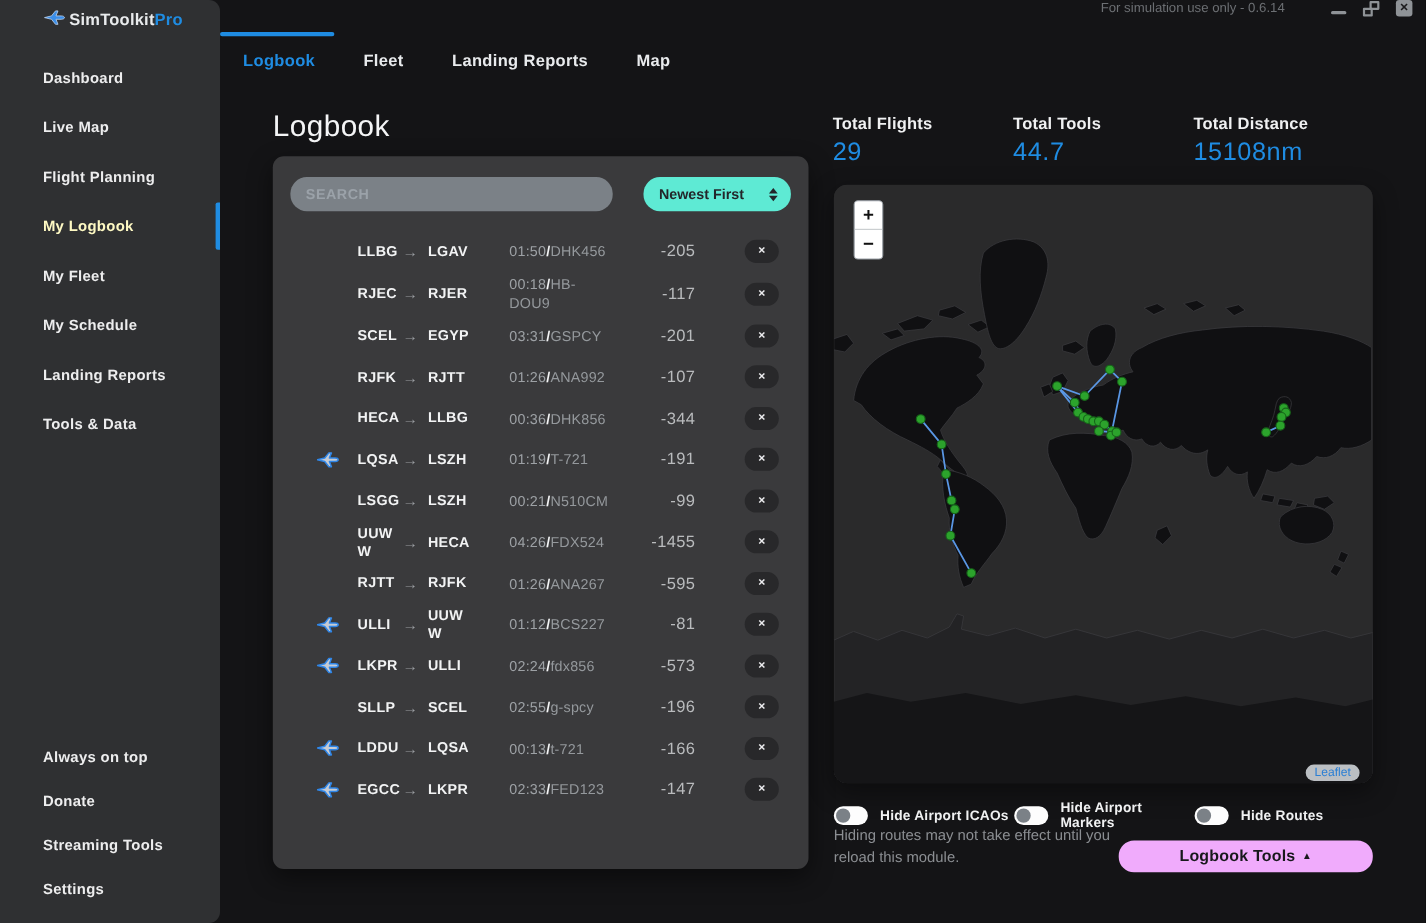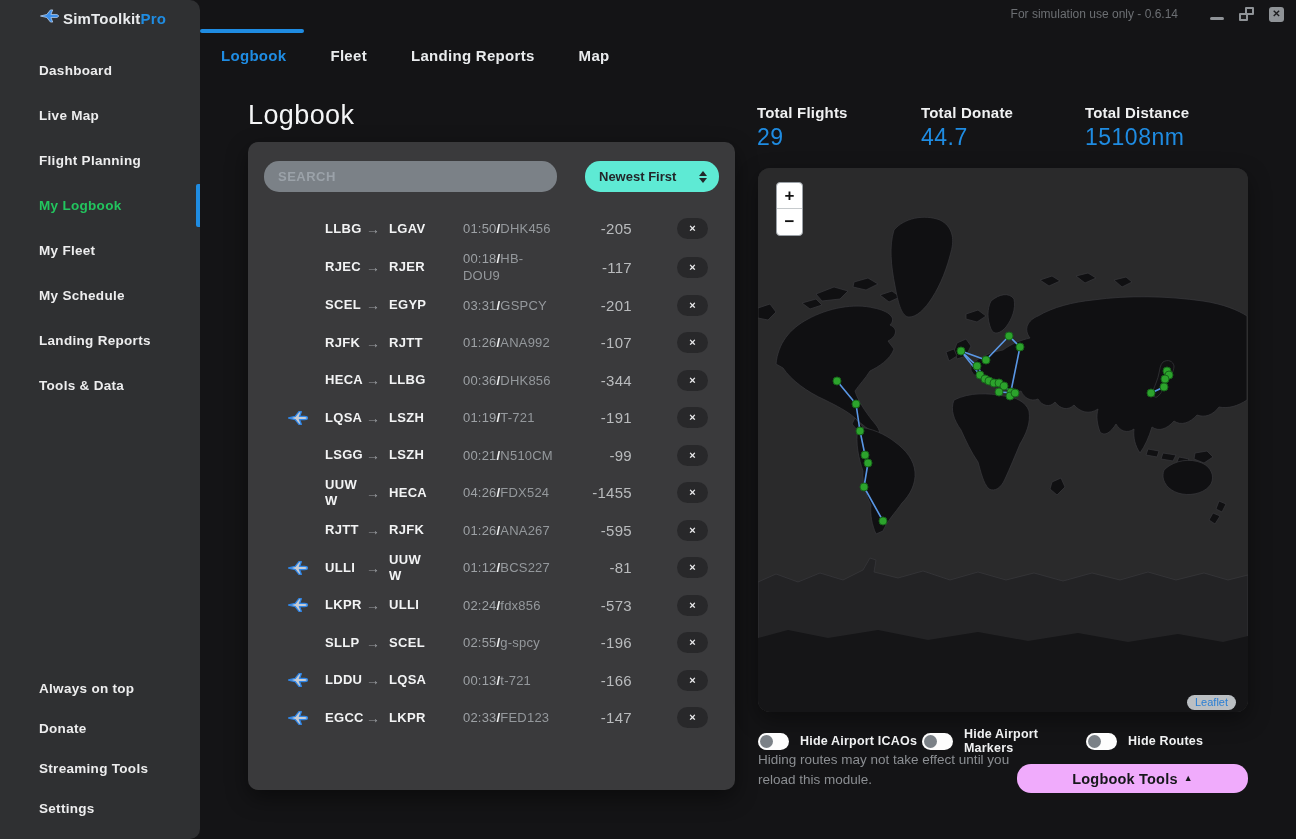--- a/index.html
+++ b/index.html
@@ -10,25 +10,25 @@
   .sidebar{position:absolute;left:0;top:0;width:200px;height:839px;background:#2f3032;
     border-radius:0 10px 10px 0;z-index:5;}
   .logo{position:absolute;left:40px;top:8px;display:flex;align-items:center;gap:3px;}
   .logo-text{font-size:15px;font-weight:700;color:#e9ebed;letter-spacing:.2px;}
   .logo-accent{color:#1f8ce2;}
   .menu{position:absolute;left:0;top:48px;width:100%;}
   .menu.footer{top:auto;bottom:11px;}
   .side-item{position:relative;height:45px;display:flex;align-items:center;padding-left:39px;
     font-size:13.5px;font-weight:700;color:#ededee;letter-spacing:.3px;cursor:pointer;}
   .menu.footer .side-item{height:40px;}
-  .side-item.active{color:#22c55e;}
+  .side-item.active{color:#fef9c3;}
   .active-bar{position:absolute;right:0;top:1px;width:4px;height:43px;background:#1f8ce2;border-radius:2px 0 0 2px;}
 
   
-  .titlebar{position:absolute;left:200px;right:0;top:0;height:28px;display:flex;align-items:center;justify-content:flex-end;padding-right:12px;gap:14px;}
+  .titlebar{position:absolute;left:200px;right:0;top:0;height:28px;display:flex;align-items:flex-start;justify-content:flex-end;padding-right:12px;gap:24px;}
   .sim-note{font-size:12px;color:#6c6f73;margin-right:18px;}
   .win-controls{display:flex;align-items:center;gap:15px;}
   .wc{cursor:pointer;display:flex;align-items:center;justify-content:center;}
   .wc-min{width:14px;height:3px;background:#8f9397;border-radius:1.5px;margin-top:8px;}
   .wc-restore{position:relative;width:15px;height:14px;}
   .wc-restore .sq{position:absolute;width:9px;height:8px;border:2px solid #8f9397;border-radius:1px;}
   .wc-restore .back{top:0;right:0;}
   .wc-restore .front{bottom:0;left:0;background:#1b1b1d;}
   .wc-close{width:15px;height:15px;background:#8f9397;border-radius:3px;color:#1b1b1d;font-size:10px;font-weight:700;line-height:1;}
 
@@ -177,21 +177,21 @@
     </div>
 
   <h1 class="page-title">Logbook</h1>
 
   <div class="stats" id="stats">
       <div class="stat">
         <div class="stat-label">Total Flights</div>
         <div class="stat-value">29</div>
       </div>
       <div class="stat">
-        <div class="stat-label">Total Donate</div>
+        <div class="stat-label">Total Tools</div>
         <div class="stat-value">44.7</div>
       </div>
       <div class="stat">
         <div class="stat-label">Total Distance</div>
         <div class="stat-value">15108nm</div>
       </div>
     </div>
 
   <section class="logbook-panel">
     <div class="panel-head">

